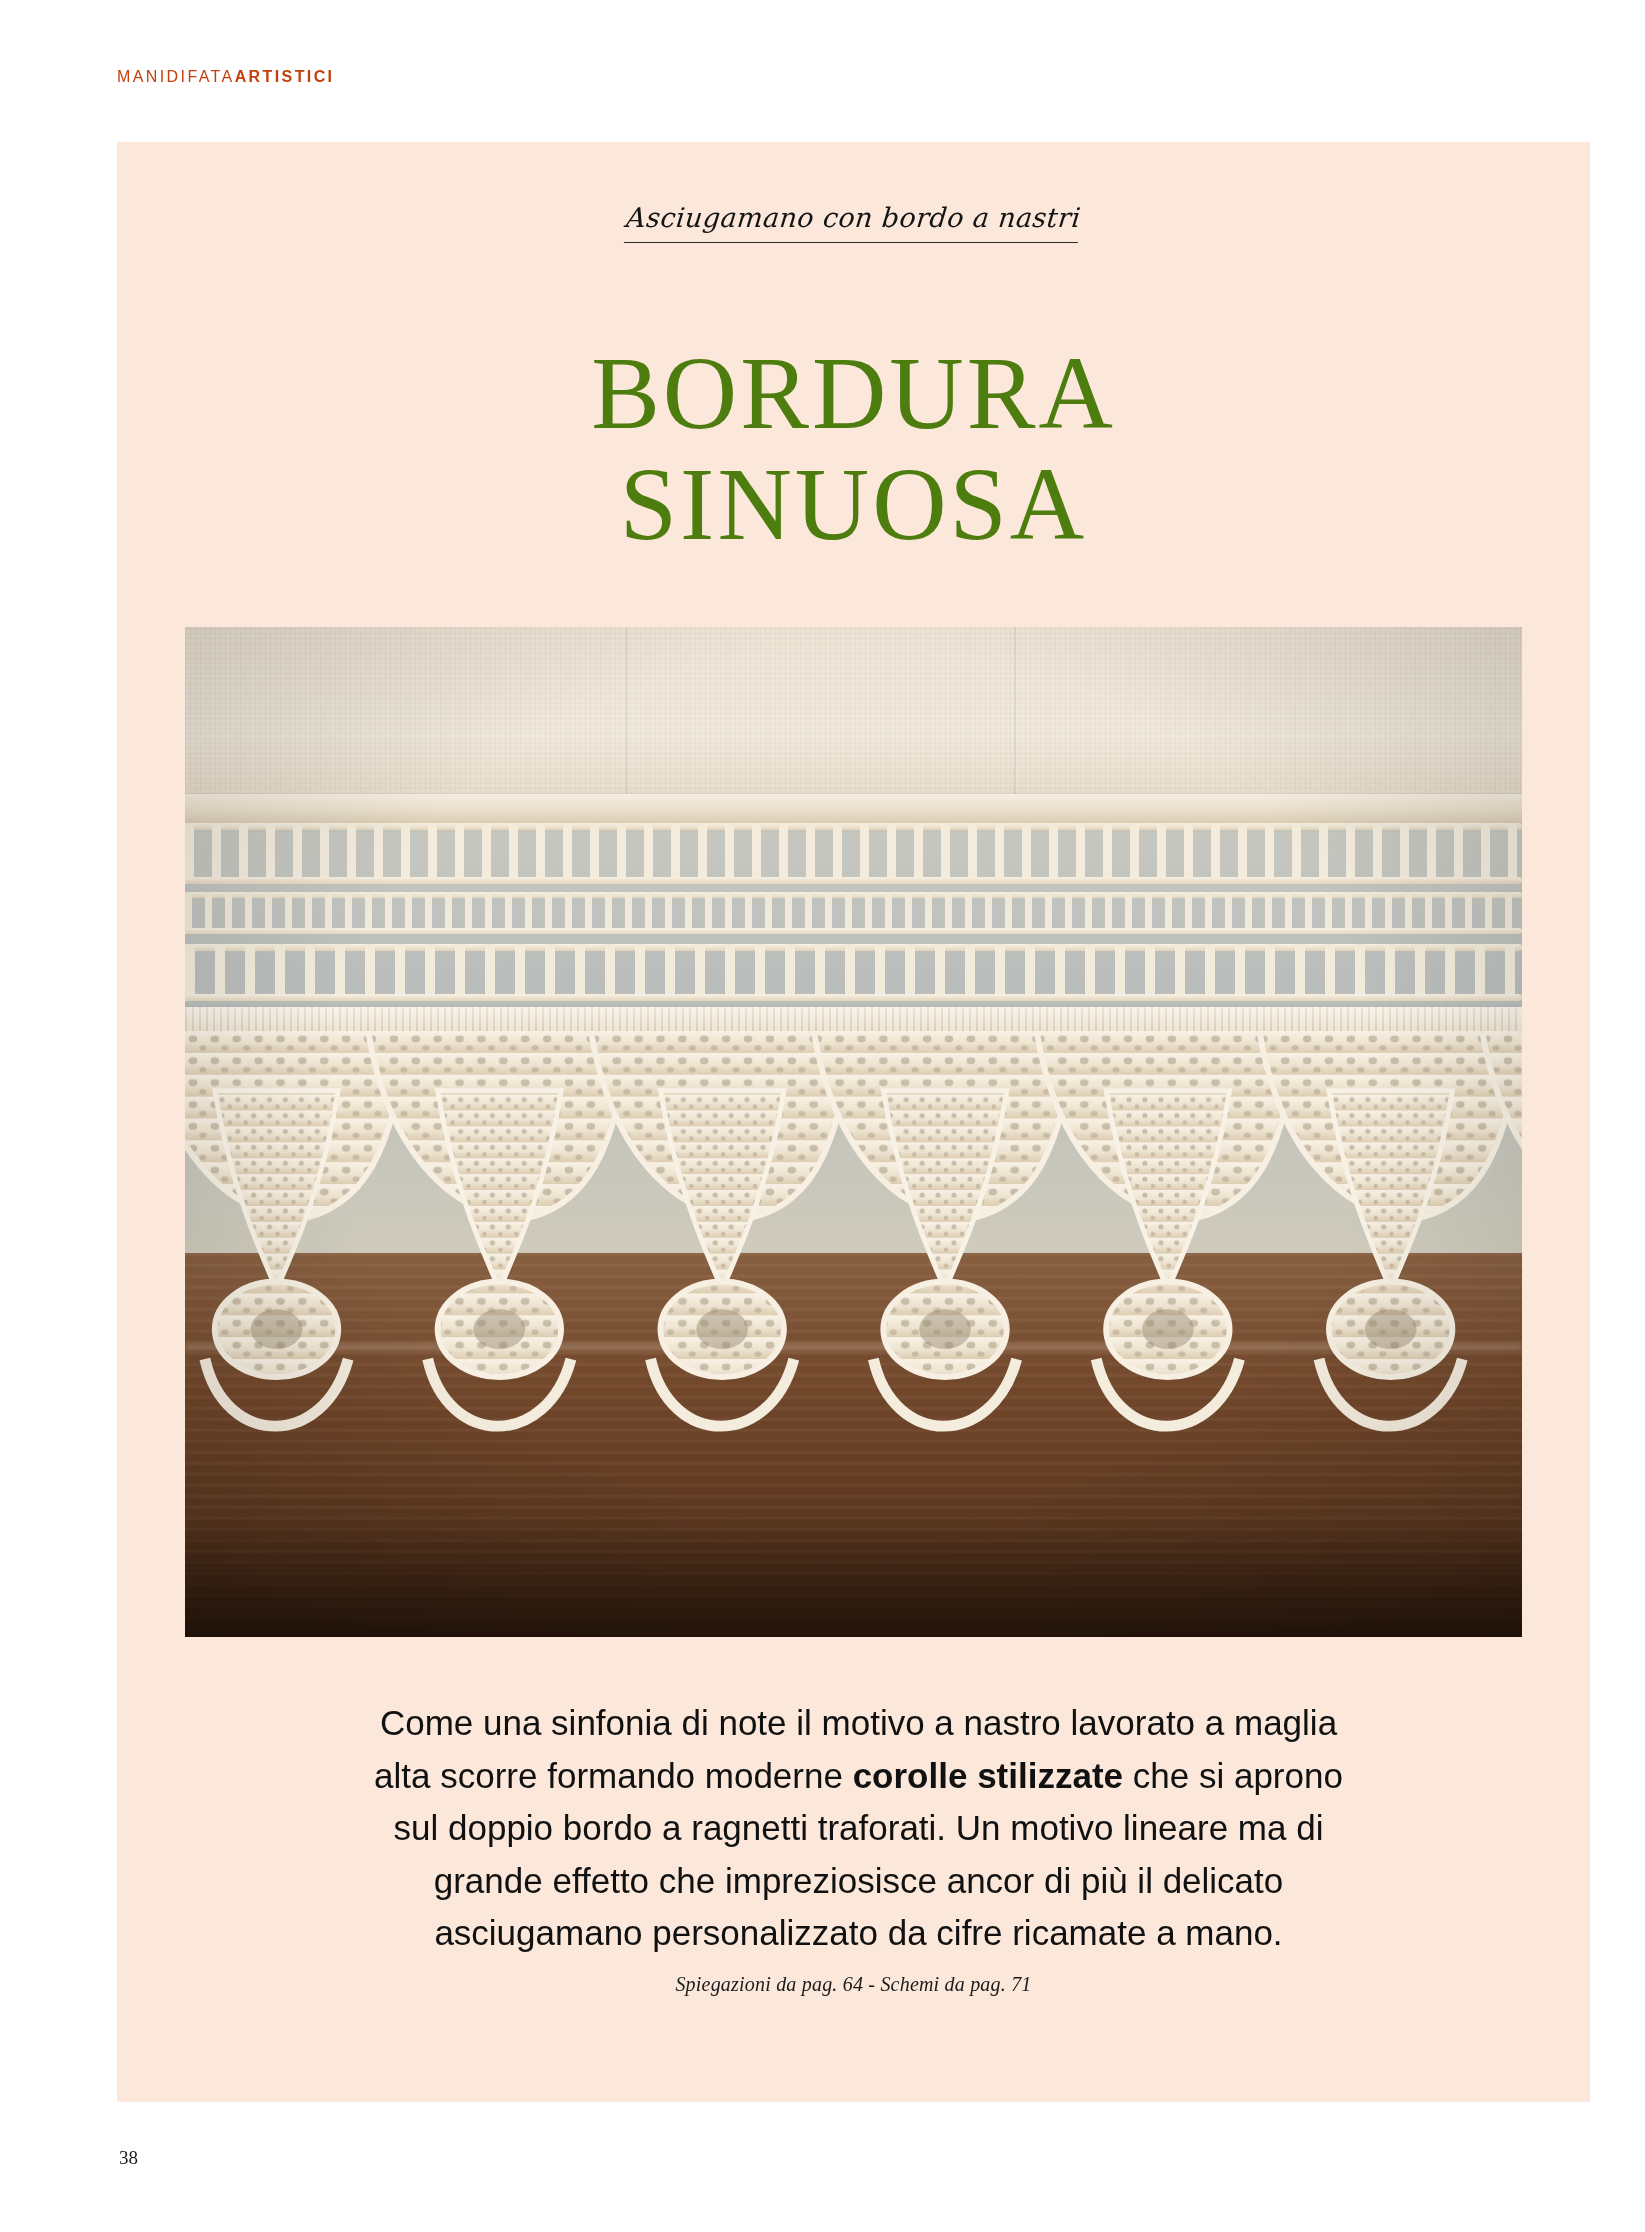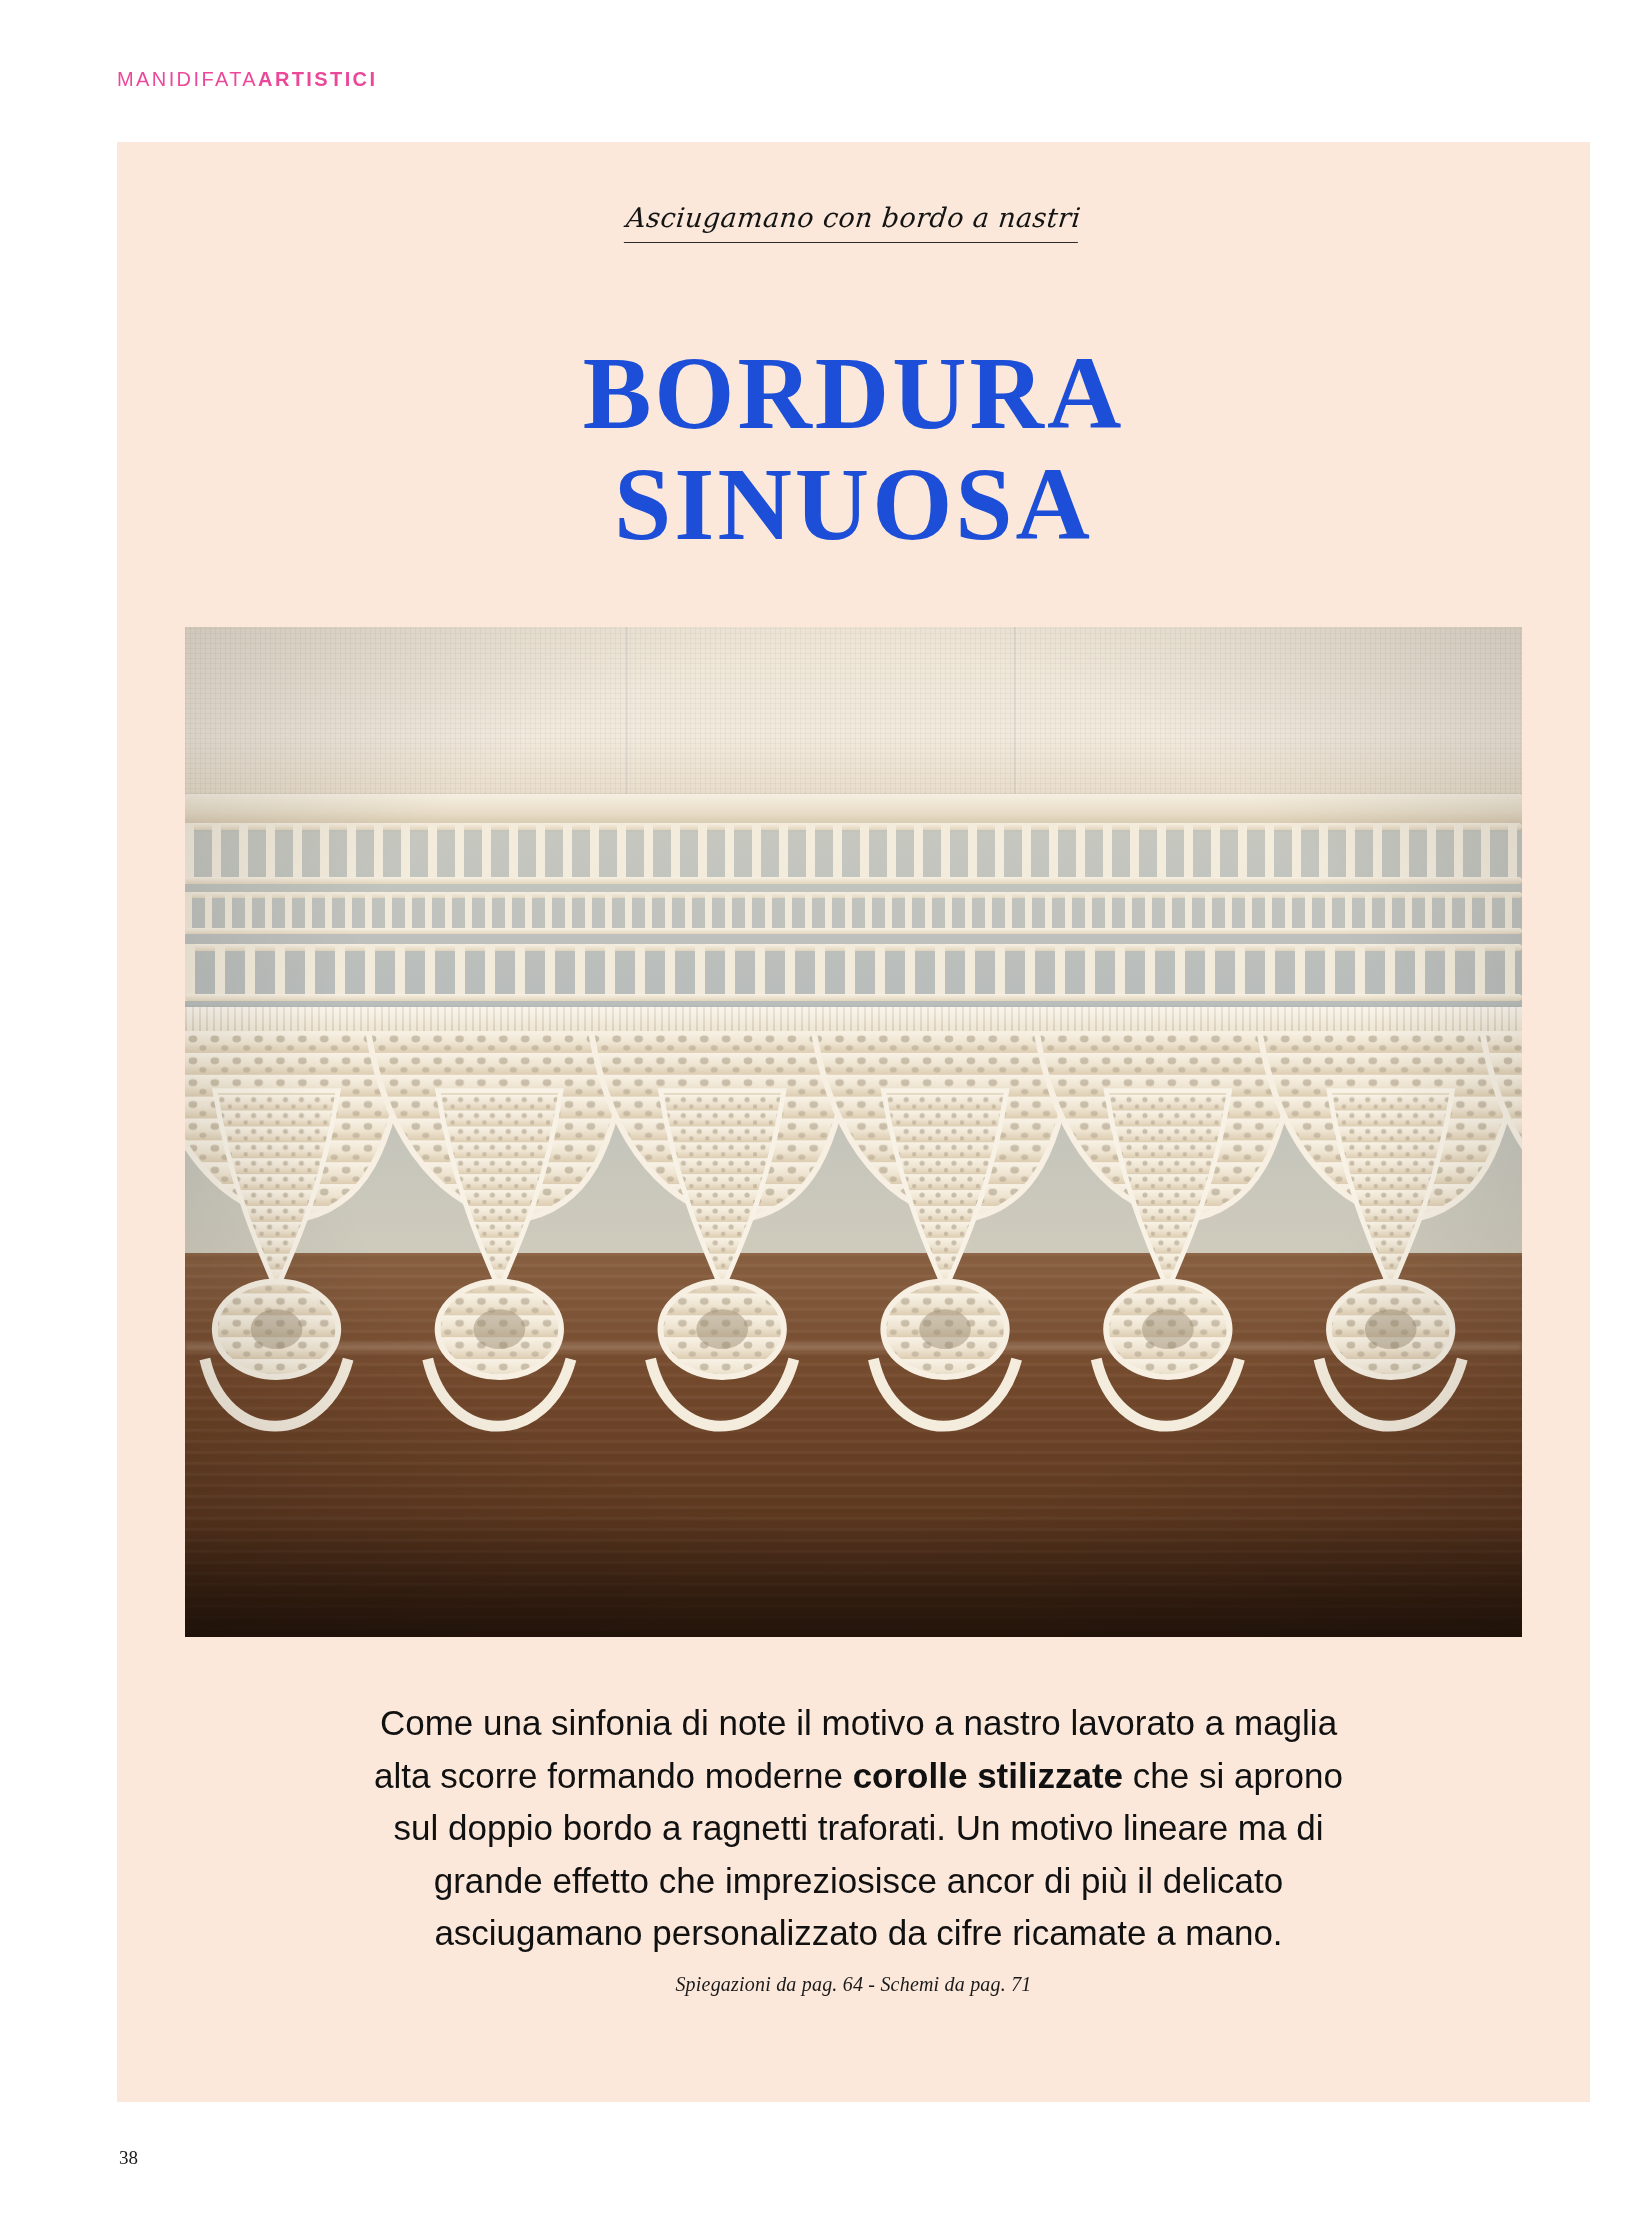--- a/index.html
+++ b/index.html
@@ -14,23 +14,23 @@
     font-family: "Liberation Serif", serif;
     overflow: hidden;
   }
 
   
   .masthead {
     position: absolute;
     left: 117px;
     top: 68px;
     font-family: "Liberation Sans", sans-serif;
-    font-size: 20px;
+    font-size: 16px;
     letter-spacing: 2.4px;
-    color: #ec4899;
+    color: #c2410c;
     white-space: nowrap;
   }
   .masthead .mh-light { font-weight: 400; }
   .masthead .mh-bold { font-weight: 700; }
 
   
   .folio {
     position: absolute;
     left: 119px;
     top: 2147px;
@@ -73,22 +73,22 @@
   .title {
     position: absolute;
     left: 0;
     right: 0;
     top: 127px;
     text-align: center;
     font-family: "Liberation Serif", serif;
     font-size: 103px;
     line-height: 1.08;
     letter-spacing: 3px;
-    color: #1d4ed8;
-    font-weight: 700;
+    color: #4d7c0f;
+    font-weight: 400;
   }
   .title .line2 { display: block; }
 
   
   .photo-wrap {
     position: absolute;
     left: 68px;
     top: 485px;
     width: 1337px;
     height: 1010px;

